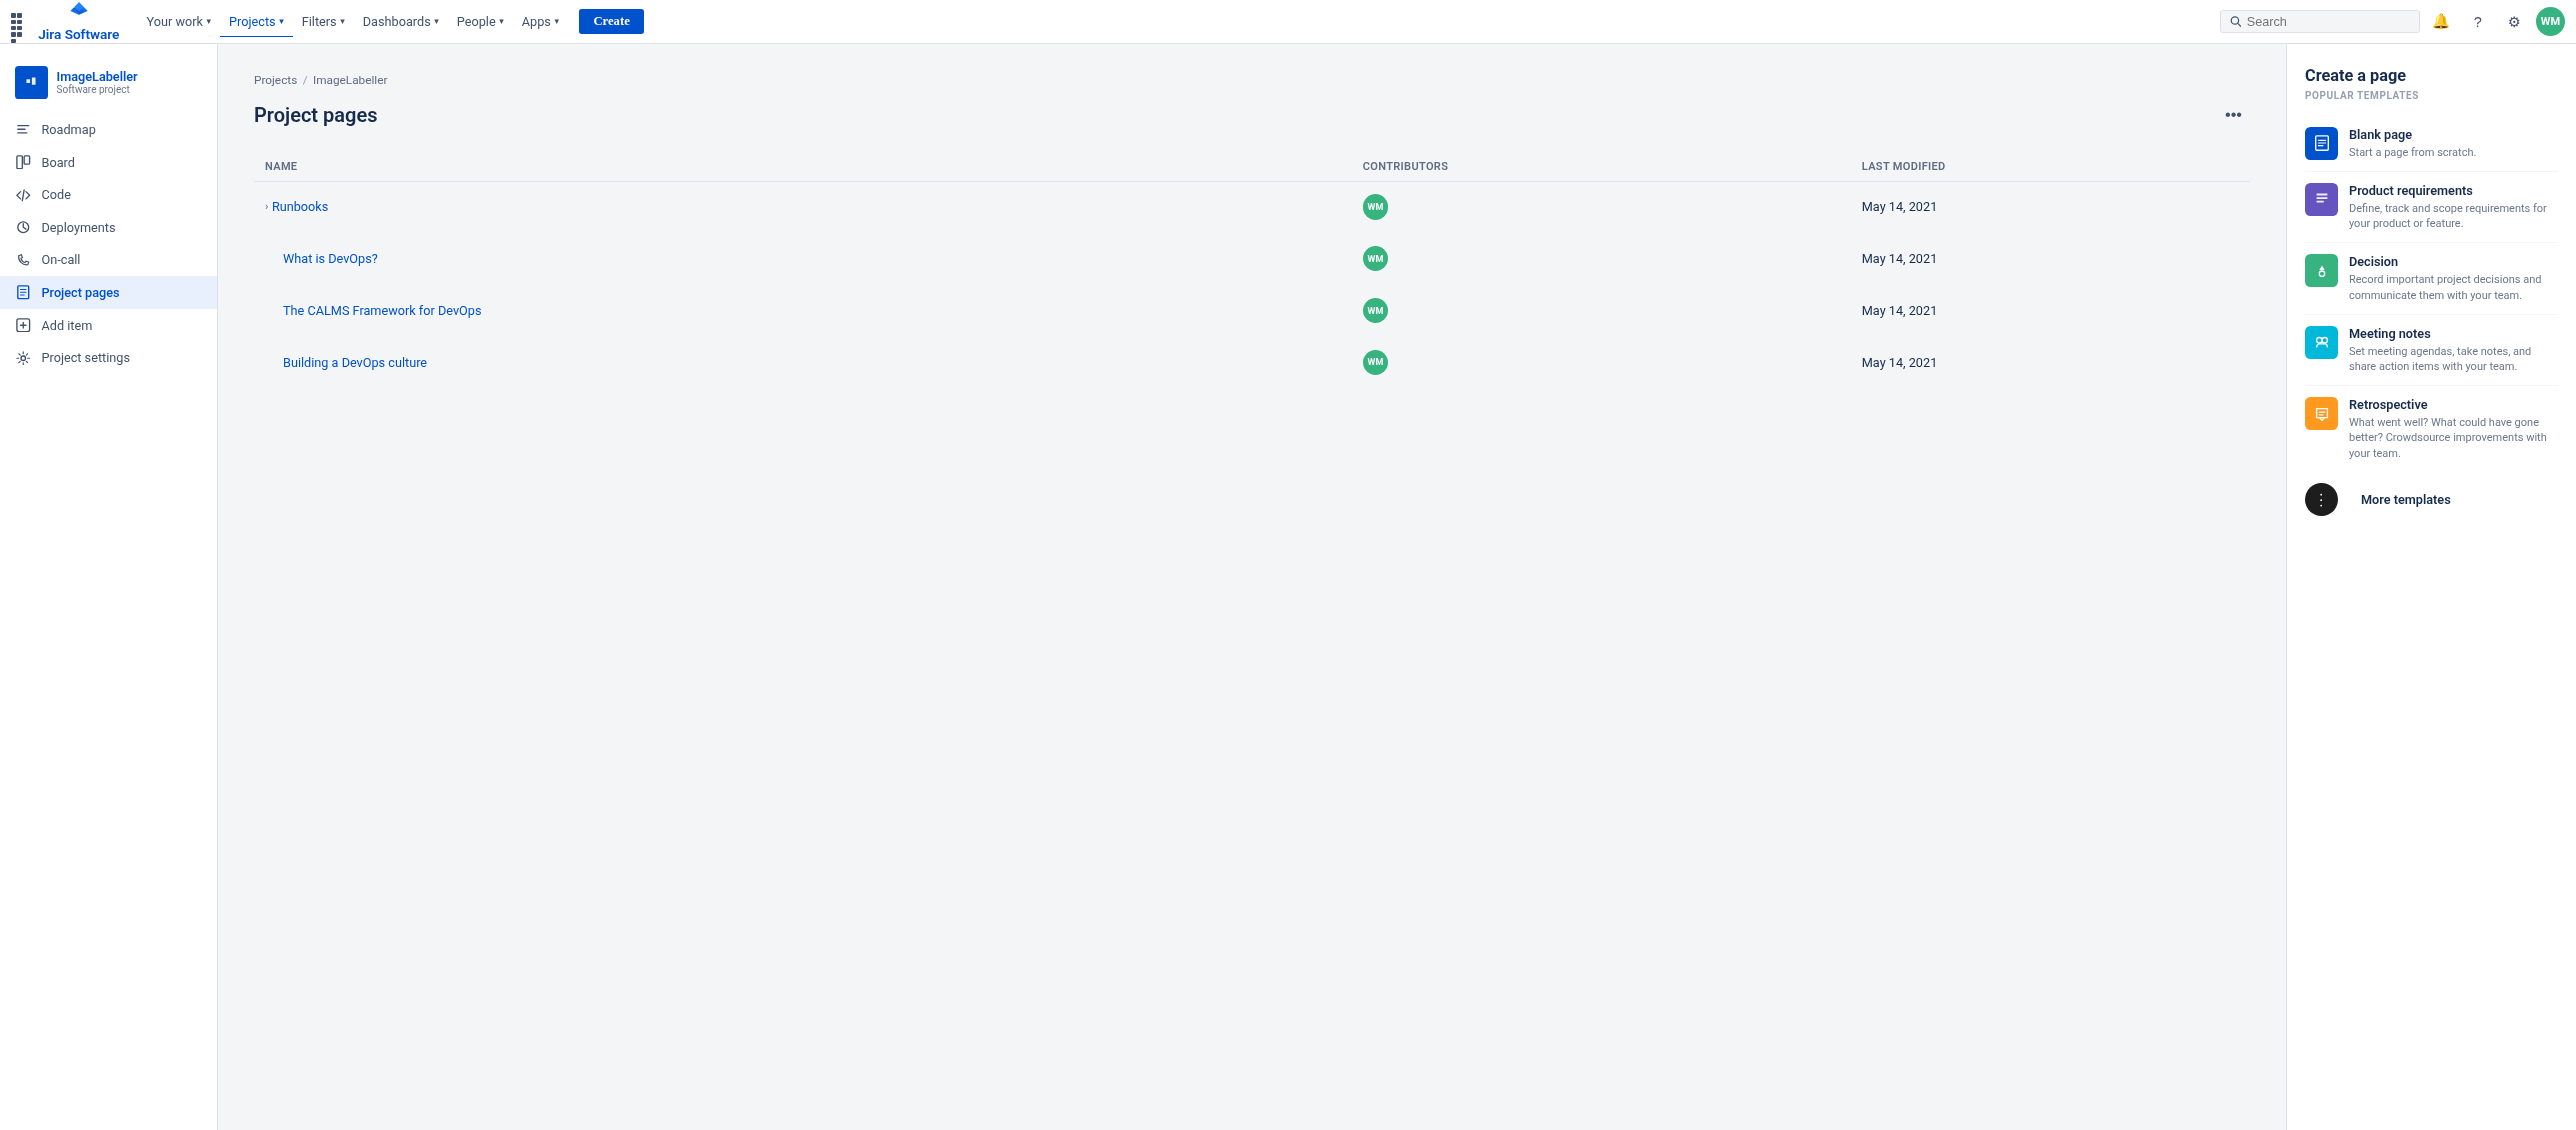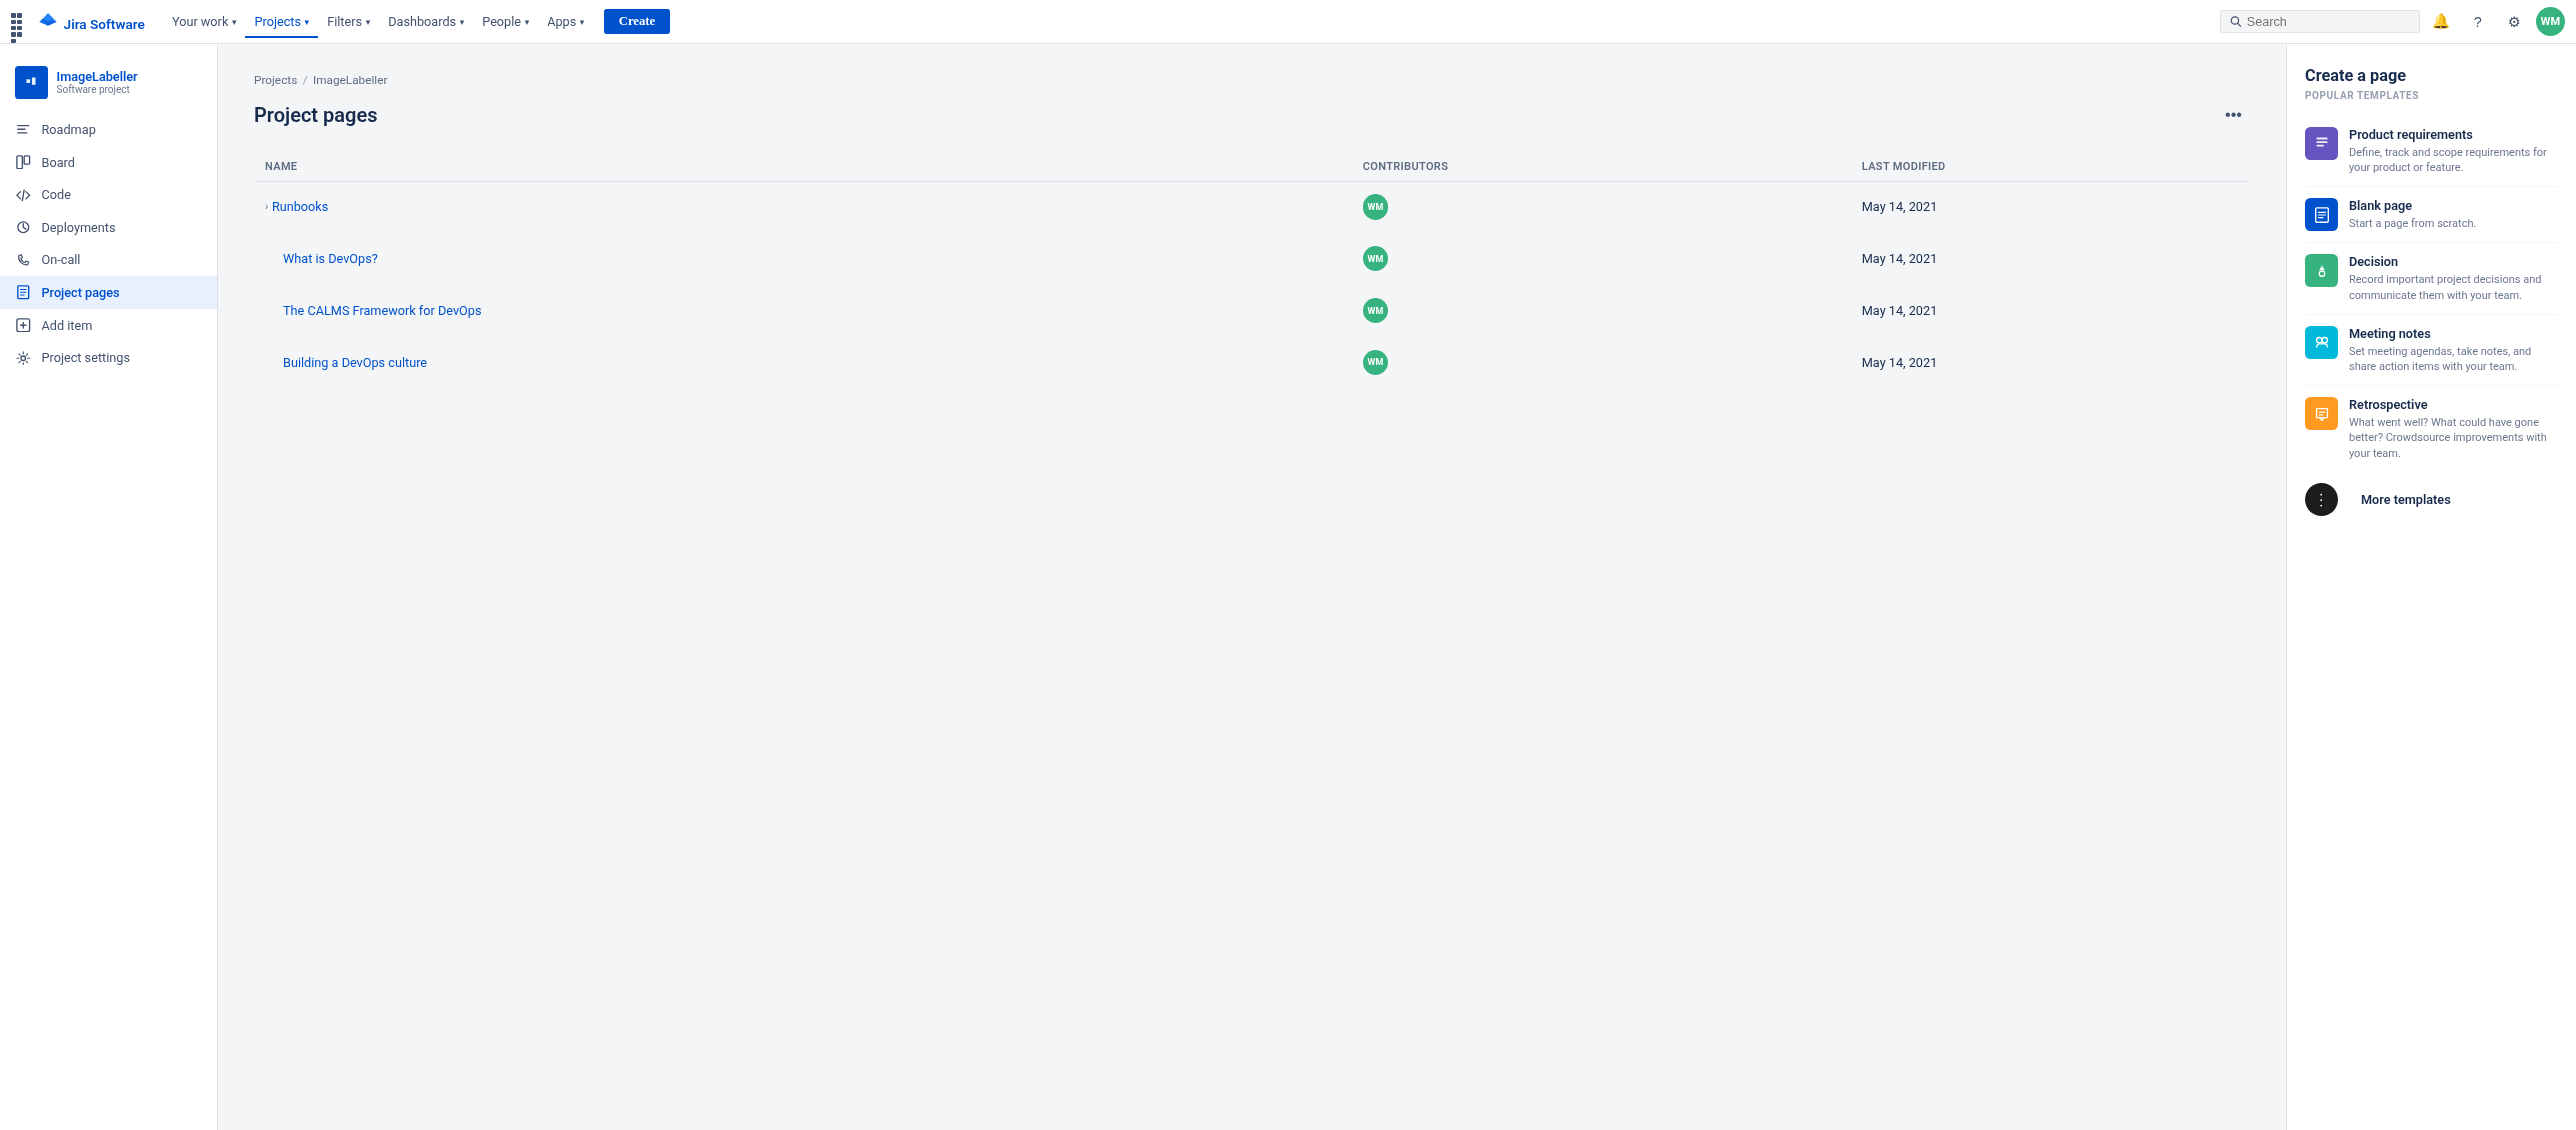--- a/index.html
+++ b/index.html
@@ -6,21 +6,21 @@
     body { font-family: -apple-system, BlinkMacSystemFont, 'Segoe UI', Roboto, sans-serif; font-size: 12.7px; color: #172b4d; background: #f4f5f7; }
 
     
     .topnav {
       display: flex; align-items: center; background: #fff; height: 44px;
       padding: 0 11px; border-bottom: 0.9px solid #dfe1e6; position: fixed; top: 0; left: 0; right: 0; z-index: 100;
     }
     .topnav-left { display: flex; align-items: center; gap: 3.6px; }
     .grid-icon { display: flex; flex-wrap: wrap; width: 16.3px; height: 16.3px; gap: 1.8px; margin-right: 7.3px; cursor: pointer; }
     .grid-icon span { display: block; width: 4.5px; height: 4.5px; background: #42526e; border-radius: 0.9px; }
-    .logo { display: flex; align-items: flex-end; gap: 5.4px; margin-right: 14.5px; }
+    .logo { display: flex; align-items: center; gap: 5.4px; margin-right: 14.5px; flex-direction: column; }
     .logo-diamond { width: 20px; height: 20px; }
     .logo-text { font-size: 13.6px; font-weight: 600; color: #0052cc; }
     .nav-items { display: flex; align-items: center; height: 100%; }
     .nav-item {
       display: flex; align-items: center; gap: 3.6px; padding: 0 9px; height: 32px;
       font-size: 12.7px; color: #42526e; cursor: pointer; position: relative; white-space: nowrap;
     }
     .nav-item.active { color: #0052cc; }
     .nav-item.active::after { content: ''; position: absolute; bottom: 0; left: 0; right: 0; height: 1.8px; background: #0052cc; }
     .nav-chevron { font-size: 9px; }
@@ -367,40 +367,40 @@
         </tbody>
     </table>
   </main>
 
   <aside class="right-panel">
     <div class="panel-title">Create a page</div>
     <div class="panel-subtitle">POPULAR TEMPLATES</div>
 
     <div id="templates-list">
         <div class="template-item">
-    <div class="template-icon" style="background:#6554c0">
-      <svg width="18" height="18" viewBox="0 0 20 20" fill="none">
-              <path d="M4 4h12v2H4zM4 8h12v2H4zM4 12h8v2H4z" fill="white" opacity="0.9"></path>
-            </svg>
-    </div>
-    <div class="template-info">
-      <div class="t-name">Product requirements</div>
-      <div class="t-desc">Define, track and scope requirements for your product or feature.</div>
-    </div>
-  </div>
-        <div class="template-item">
     <div class="template-icon" style="background:#0052cc">
       <svg width="18" height="18" viewBox="0 0 20 20" fill="none">
               <rect x="3" y="2" width="14" height="16" rx="1" stroke="white" stroke-width="1.5"></rect>
               <path d="M6 7h8M6 10h8M6 13h5" stroke="white" stroke-width="1.3" stroke-linecap="round"></path>
             </svg>
     </div>
     <div class="template-info">
       <div class="t-name">Blank page</div>
       <div class="t-desc">Start a page from scratch.</div>
+    </div>
+  </div>
+        <div class="template-item">
+    <div class="template-icon" style="background:#6554c0">
+      <svg width="18" height="18" viewBox="0 0 20 20" fill="none">
+              <path d="M4 4h12v2H4zM4 8h12v2H4zM4 12h8v2H4z" fill="white" opacity="0.9"></path>
+            </svg>
+    </div>
+    <div class="template-info">
+      <div class="t-name">Product requirements</div>
+      <div class="t-desc">Define, track and scope requirements for your product or feature.</div>
     </div>
   </div>
         <div class="template-item">
     <div class="template-icon" style="background:#36b37e">
       <svg width="18" height="18" viewBox="0 0 20 20" fill="none">
               <path d="M10 4L13 9H7L10 4z" fill="white"></path>
               <circle cx="10" cy="13" r="3" stroke="white" stroke-width="1.5" fill="none"></circle>
             </svg>
     </div>
     <div class="template-info">

